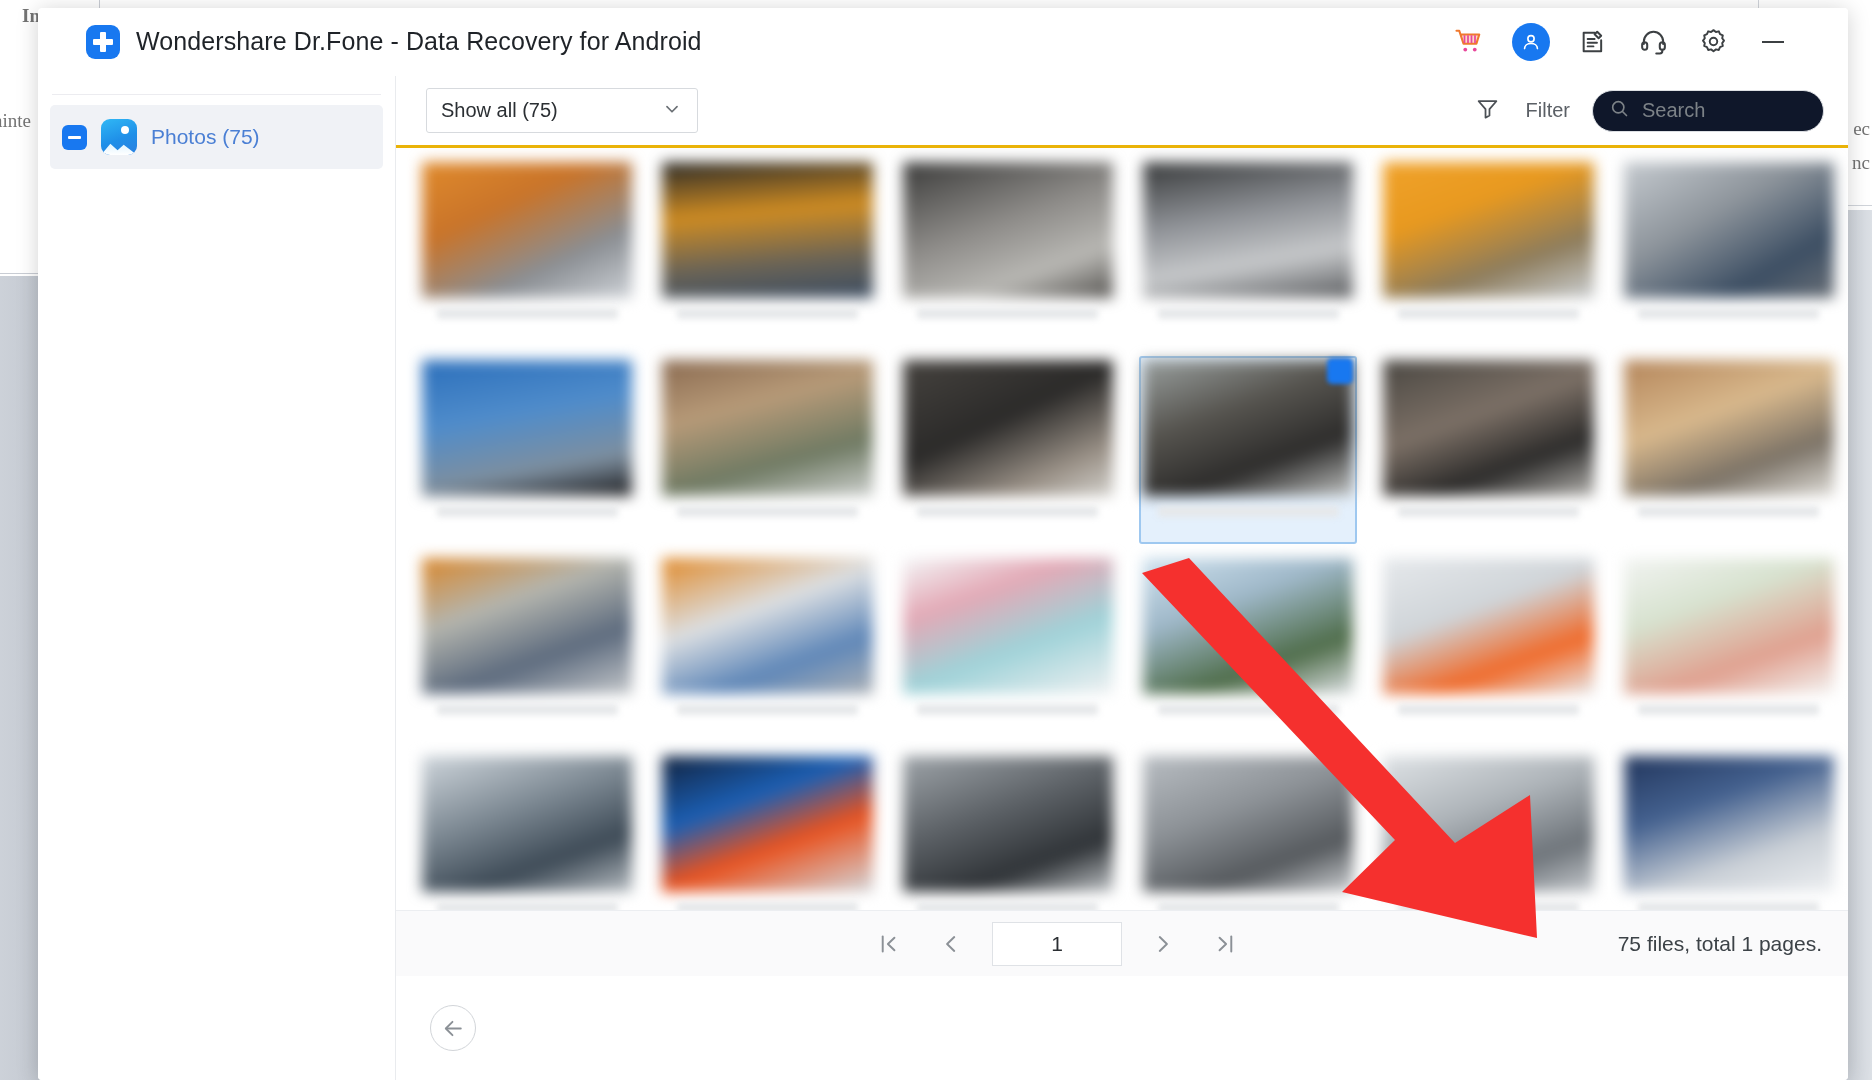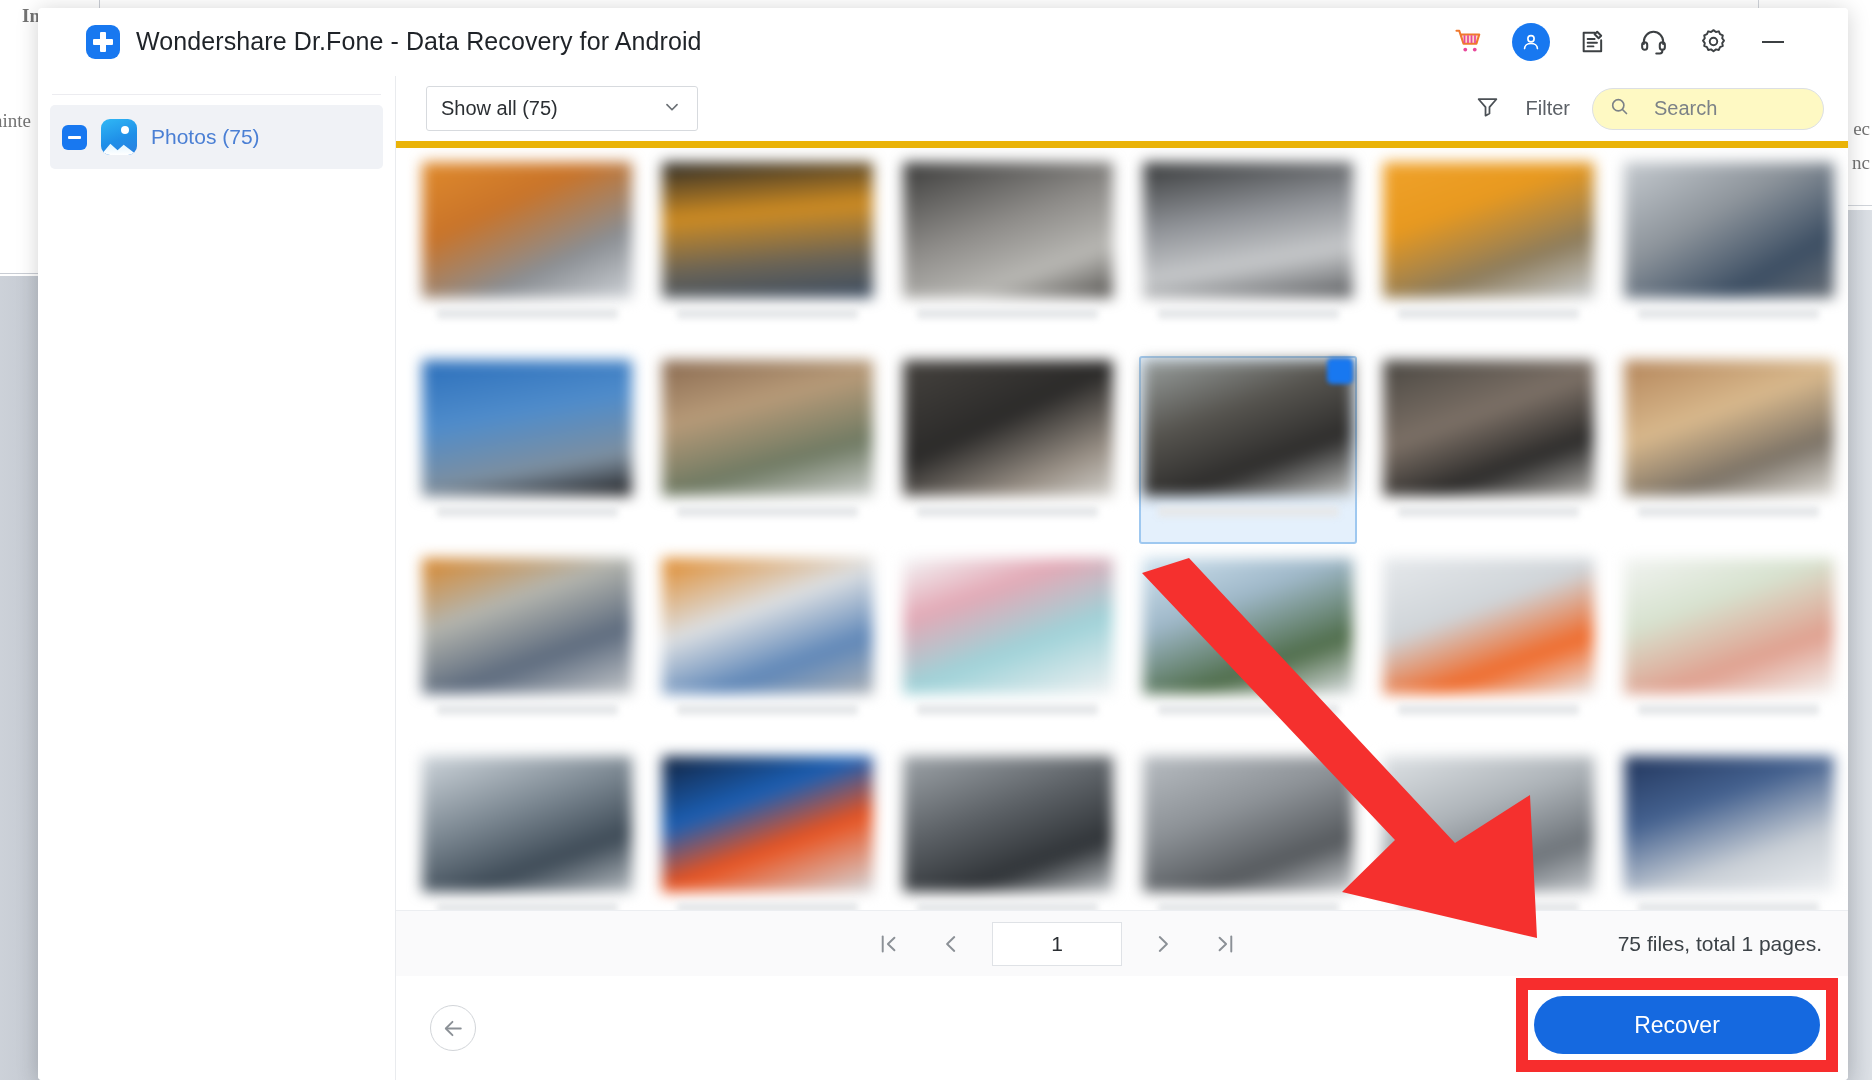--- a/index.html
+++ b/index.html
@@ -199,21 +199,21 @@
     position: relative;
     display: flex; flex-direction: column;
     min-width: 0;
   }
 
   
   #toolbar {
     height: 72px;
     display: flex; align-items: center;
     padding: 0 24px 0 30px;
-    border-bottom: 7px solid #eab308;
+    border-bottom: 3px solid #eab308;
     flex: 0 0 auto;
     background: #fff;
   }
   #show-all-select {
     width: 272px; height: 45px;
     border: 1px solid #d7dade;
     border-radius: 3px;
     display: flex; align-items: center;
     padding: 0 14px;
     background: #fff;
@@ -227,22 +227,22 @@
   }
   #filter-btn {
     display: flex; align-items: center; gap: 26px; cursor: pointer;
   }
   #filter-label { font-size: 20px; color: #5b6066; }
   #search-box {
     width: 232px; height: 42px;
     border: 1px solid #dcdfe3;
     border-radius: 21px;
     display: flex; align-items: center;
-    padding: 0 16px; gap: 24px;
-    background: #fef9c3;
+    padding: 0 16px; gap: 12px;
+    background: #0f172a;
     cursor: text;
   }
   #search-placeholder { font-size: 20px; color: #7c8287; }
 
   
   #grid-wrap {
     flex: 1 1 auto;
     position: relative;
     overflow: hidden;
     background: #fff;
@@ -661,27 +661,20 @@
       </div>
 
       <div id="footer">
         <div id="back-button">
           <svg width="25" height="25" viewBox="0 0 24 24" fill="none">
             <path d="M19 12H5.4" stroke="#8b9096" stroke-width="1.8" stroke-linecap="round"></path>
             <path d="M11 5.6L4.6 12 11 18.4" stroke="#8b9096" stroke-width="1.8" stroke-linecap="round" stroke-linejoin="round"></path>
           </svg>
         </div>
 
-        <div id="recover-highlight" style="background: rgb(247, 45, 45);">
-          <div id="recover-inner">
-            <div id="recover-button">
-              <span>Recover</span>
-            </div>
-          </div>
-        </div>
       </div>
 
     </div>
   </div>
 </div>
 
 <svg id="annotation-arrow" viewBox="0 0 1872 1080">
   <polygon id="arrow-shape" points="1142,573 1189,558 1455,843 1530,795 1537,938 1342,892 1395,840" fill="#F5302E"></polygon>
 </svg>
 

